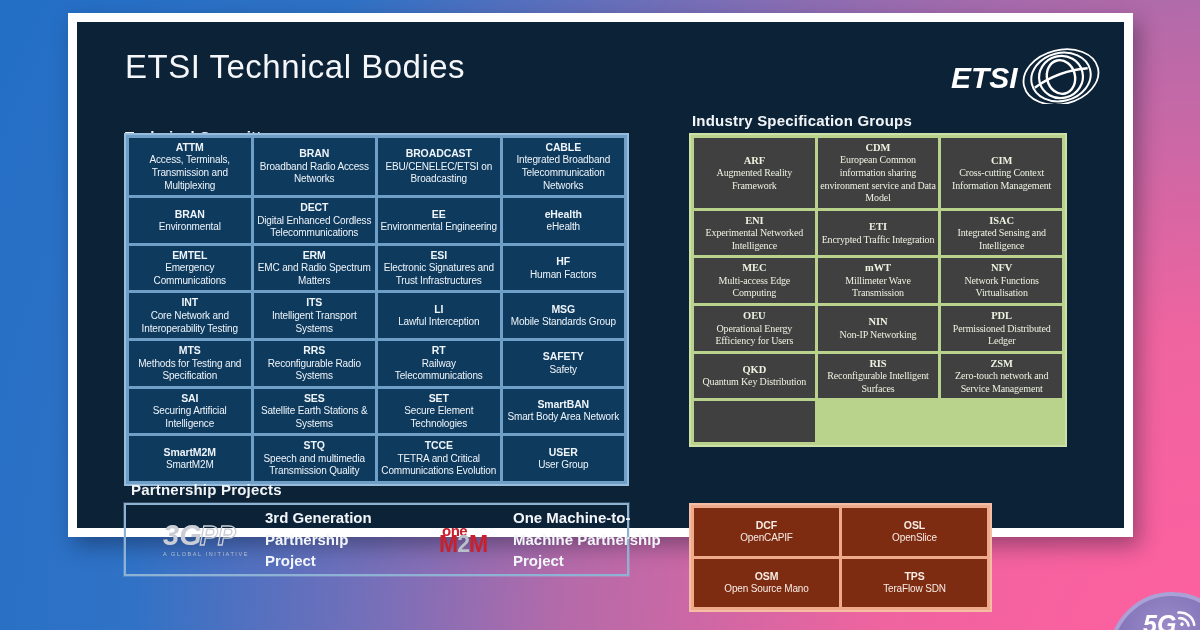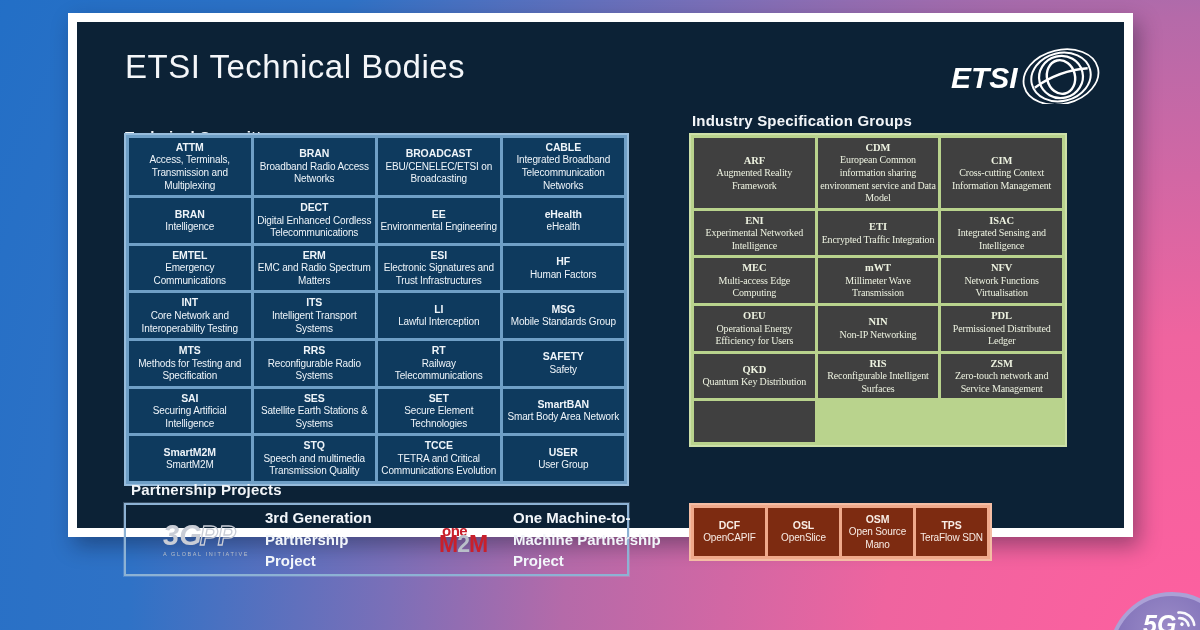--- a/index.html
+++ b/index.html
@@ -67,21 +67,21 @@
   .pp-label-1 { width:112px; margin-left:18px; }
   .onem2m-logo { margin-left:62px; width:58px; line-height:.78; }
   .onem2m-top { display:block; font-size:15px; font-weight:800; color:#c8202c; margin-left:3px; letter-spacing:-.5px; }
   .onem2m-bottom { font-size:23px; font-weight:800; letter-spacing:-1px; }
   .m-red { color:#c8202c; } .m-grey { color:#b9bfc9; }
   .pp-label-2 { width:150px; margin-left:16px; }
 
   
   .sdg-heading { left:615px; top:476px;margin-top:11px; }
   .sdg-frame { left:612px; top:481px; width:303px; background:#efa98b; border:2px solid #f4bda4; }
-  .sdg-grid  { grid-template-columns:repeat(4,1fr); }
+  .sdg-grid  { grid-template-columns:repeat(2,1fr); }
   .sdg-grid .cell { background:#7d2b11; color:#f8ece5; min-height:48px; }
 
   
   .badge-5g {
     position:absolute; left:1109px; top:592px; width:126px; height:126px; border-radius:50%;
     background:radial-gradient(circle at 45% 30%, #9c8cc8 0%, #8374ba 48%, #8e6fb6 72%, #c273ae 100%);
     border:4px solid #aba1d6;
   }
   .badge-5g-label {
     position:absolute; left:30px; top:14px;
@@ -127,21 +127,21 @@
             <div class="cell-desc">EBU/CENELEC/ETSI on Broadcasting</div>
           </div>
 
           <div class="cell">
             <div class="cell-abbr">CABLE</div>
             <div class="cell-desc">Integrated Broadband Telecommunication Networks</div>
           </div>
 
           <div class="cell">
             <div class="cell-abbr">BRAN</div>
-            <div class="cell-desc">Intelligence</div>
+            <div class="cell-desc">Environmental</div>
           </div>
 
           <div class="cell">
             <div class="cell-abbr">DECT</div>
             <div class="cell-desc">Digital Enhanced Cordless Telecommunications</div>
           </div>
 
           <div class="cell">
             <div class="cell-abbr">EE</div>
             <div class="cell-desc">Environmental Engineering</div>

